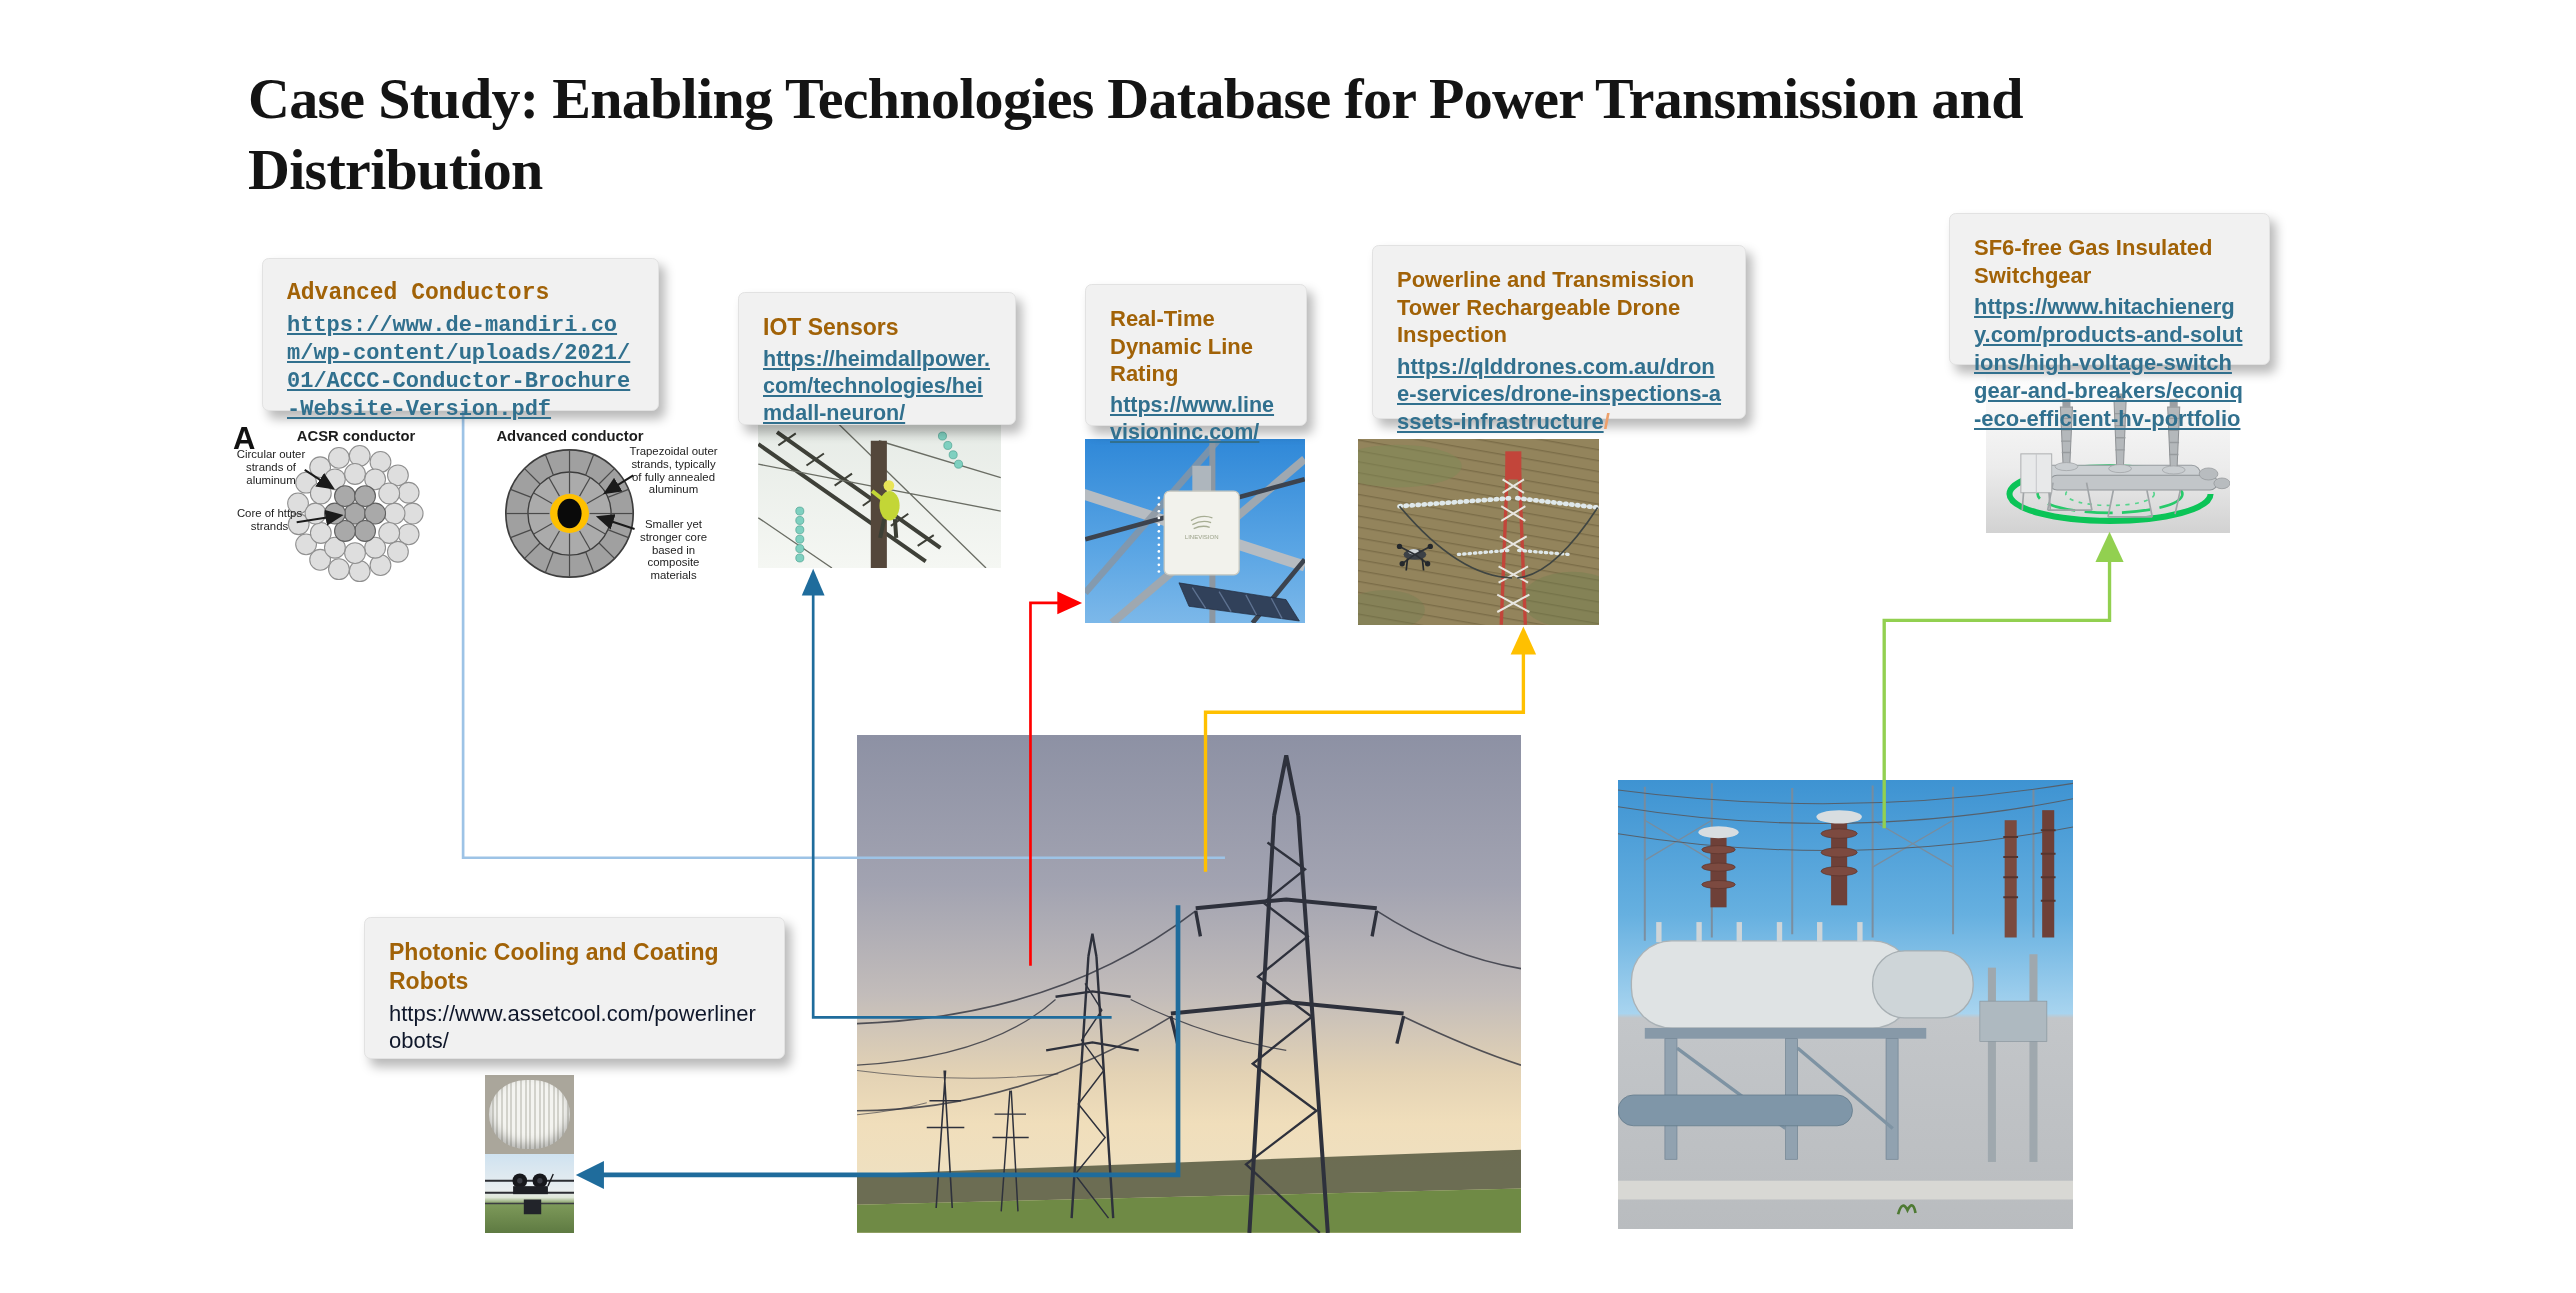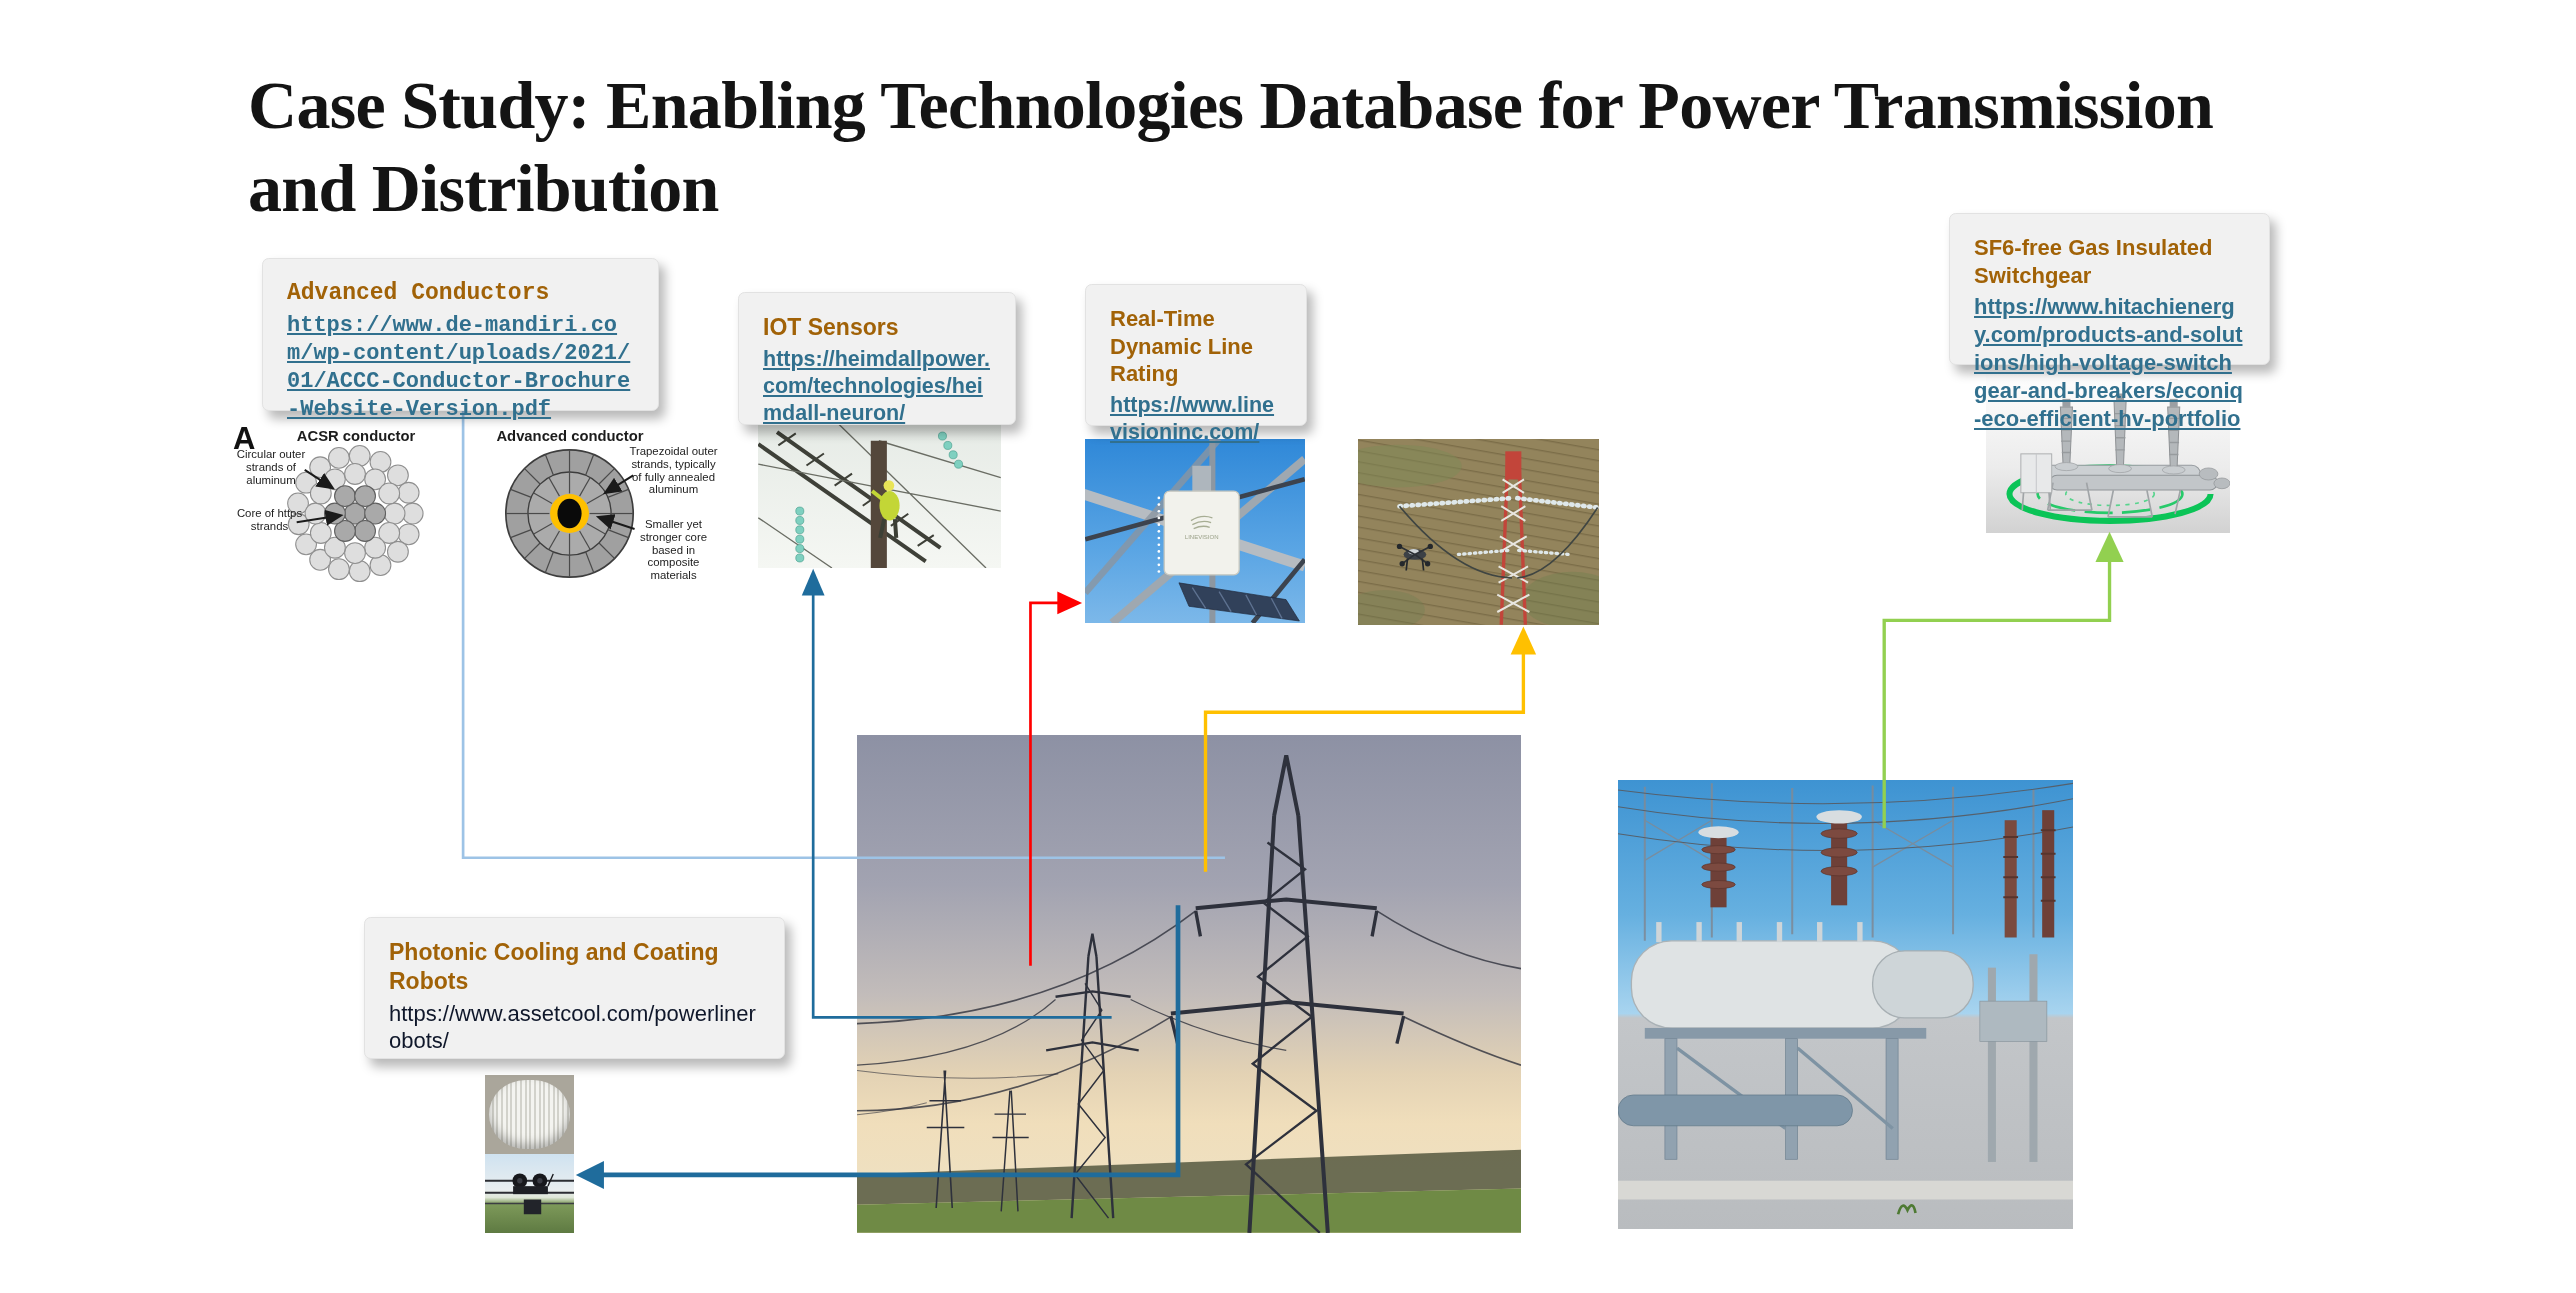--- a/index.html
+++ b/index.html
@@ -1,20 +1,20 @@
 <!DOCTYPE html>
 <html style="font-size:10.7px"><head>
 <meta charset="utf-8">
 <style>
   html,body{margin:0;padding:0;background:#fff;}
   #canvas{position:relative;width:2576px;height:1293px;background:#ffffff;overflow:hidden;
           font-family:"Liberation Sans",sans-serif;}
   
   .slide-title{position:absolute;left:248px;top:64px;width:2080px;
-    font-family:"Liberation Serif",serif;font-weight:600;font-size:68px;line-height:1.22;
+    font-family:"Liberation Serif",serif;font-weight:600;font-size:58px;line-height:1.22;
     color:#141414;letter-spacing:-0.7px;}
   
   .card{position:absolute;background:#F1F1F1;border:0.7px solid #e2e2e2;border-radius:6.7px;
     box-shadow:6px 7.4px 10.7px rgba(0,0,0,.28);padding:20px 24px;box-sizing:border-box;z-index:30;}
   .card-title{font-size:23px;font-weight:bold;color:#a16207;line-height:1.25;margin-bottom:4px;}
   .card-link{font-size:22px;font-weight:bold;color:#31708E;line-height:1.27;
     text-decoration:underline;word-break:break-all;cursor:pointer;}
   .card-link.plain{color:#0f172a;text-decoration:none;font-weight:normal;word-break:break-all;}
   .link-suffix{color:#EDA06A;text-decoration:none;display:inline;}
   #card-adv{left:262px;top:258px;width:397px;height:153px;font-family:Liberation Mono, monospace;}
@@ -424,20 +424,26 @@
   <div class="card" id="card-dlr">
     <div class="card-title">Real-Time Dynamic Line Rating</div>
     <div class="card-link">https://www.linevisioninc.com/</div>
   </div>
 
   <div class="card" id="card-iot">
     <div class="card-title">IOT Sensors</div>
     <div class="card-link">https://heimdallpower.com/technologies/heimdall-neuron/</div>
   </div>
 
+  <div class="card" id="card-drone">
+    <div class="card-title">Powerline and Transmission Tower Rechargeable Drone Inspection</div>
+    <div>
+      <span class="card-link">https://qlddrones.com.au/drone-services/drone-inspections-assets-infrastructure</span><span class="card-link link-suffix">/</span>
+    </div>
+  </div>
 
   <div class="card" id="card-sf6">
     <div class="card-title">SF6-free Gas Insulated Switchgear</div>
     <div class="card-link">https://www.hitachienergy.com/products-and-solutions/high-voltage-switchgear-and-breakers/econiq-eco-efficient-hv-portfolio</div>
   </div>
 
   <div class="card" id="card-photonic">
     <div class="card-title">Photonic Cooling and Coating Robots</div>
     <div class="card-link plain">https://www.assetcool.com/powerlinerobots/</div>
   </div>

